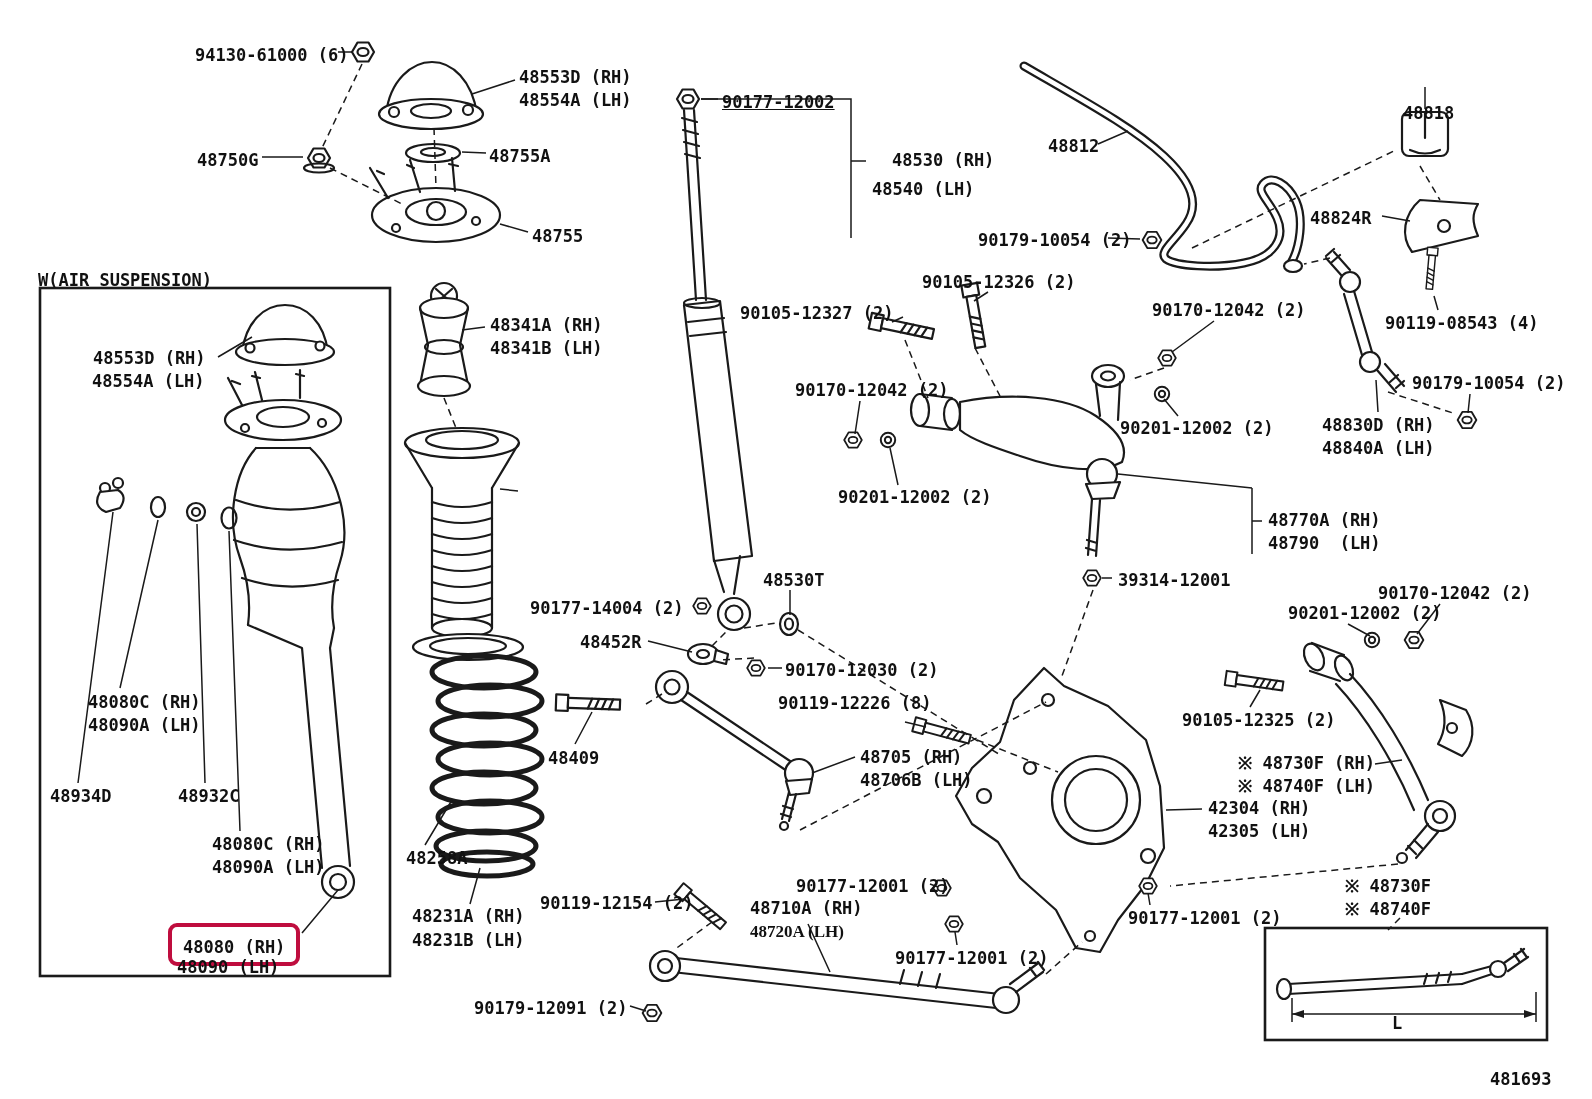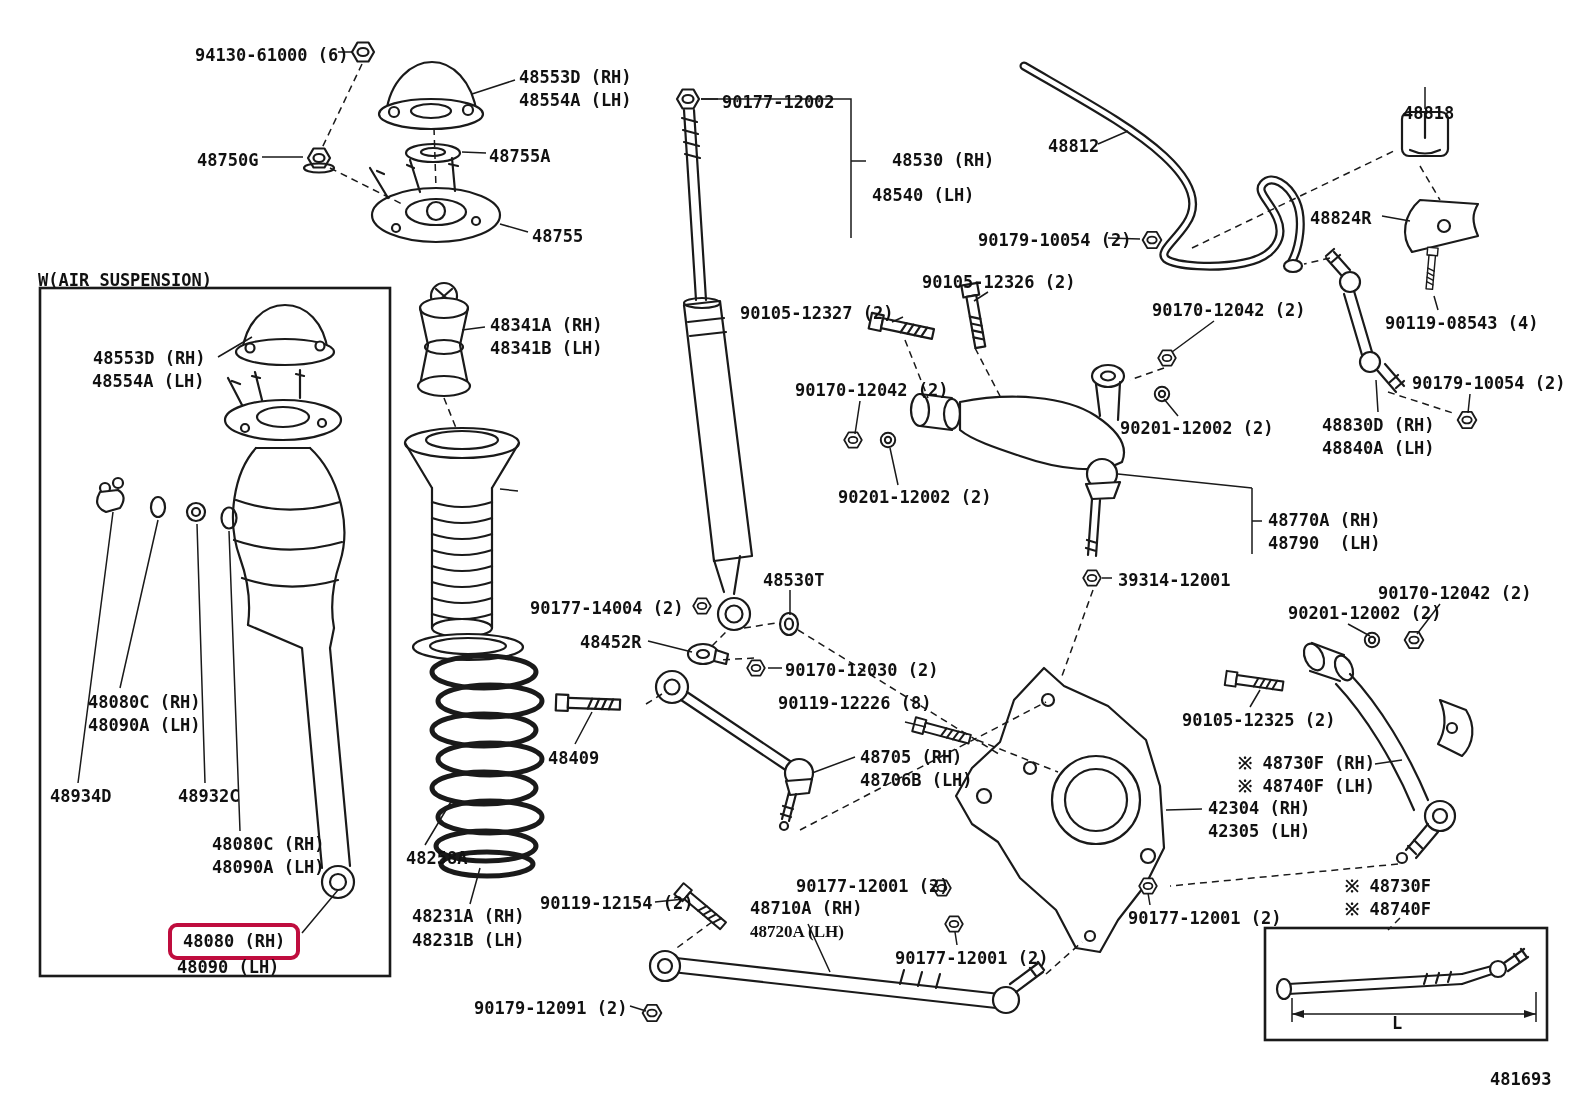--- a/index.html
+++ b/index.html
@@ -3,21 +3,21 @@
 <meta charset="utf-8">
 <style>
   html,body{margin:0;padding:0;background:#ffffff;}
   #canvas{position:relative;width:1592px;height:1099px;background:#fff;overflow:hidden;
           font-family:"DejaVu Sans Mono", monospace;}
   #art{position:absolute;left:0;top:0;}
   #label-layer{position:absolute;left:0;top:0;width:100%;height:100%;pointer-events:none;}
   .part-label{position:absolute;font:700 17px/23px "DejaVu Sans Mono", monospace;
               color:#111;white-space:pre;}
   .part-label.highlight{border:4px solid var(--hl,#bf0d3e);border-radius:9px;
-                        padding:3px 11px 3px 11px;margin-left:-13px;margin-top:-6px;}
+                        padding:9px 11px 3px 11px;margin-left:-13px;margin-top:-6px;}
   
   .s{fill:none;stroke:#1a1a1a;stroke-width:2.2;stroke-linecap:round;stroke-linejoin:round;}
   .f{fill:#ffffff;stroke:#1a1a1a;stroke-width:2.2;stroke-linejoin:round;}
   .s5{fill:none;stroke:#1a1a1a;stroke-width:5;stroke-linecap:round;}
   .lead{fill:none;stroke:#1a1a1a;stroke-width:1.5;}
   .dash{fill:none;stroke:#1a1a1a;stroke-width:1.5;stroke-dasharray:7 5;}
   .bar{fill:none;stroke:#1a1a1a;stroke-width:9;stroke-linecap:round;}
   .barin{fill:none;stroke:#ffffff;stroke-width:4.5;stroke-linecap:round;}
   .box{fill:none;stroke:#1a1a1a;stroke-width:2.6;}
 </style>
@@ -269,23 +269,23 @@
       <div class="part-label" style="left: 519px; top: 66px;">48553D (RH)</div>
       <div class="part-label" style="left: 519px; top: 89px;">48554A (LH)</div>
       <div class="part-label" style="left: 197px; top: 149px;">48750G</div>
       <div class="part-label" style="left: 489px; top: 145px;">48755A</div>
       <div class="part-label" style="left: 532px; top: 225px;">48755</div>
       <div class="part-label" style="left: 38px; top: 269px;">W(AIR SUSPENSION)</div>
       <div class="part-label" style="left: 93px; top: 347px;">48553D (RH)</div>
       <div class="part-label" style="left: 92px; top: 370px;">48554A (LH)</div>
       <div class="part-label" style="left: 490px; top: 314px;">48341A (RH)</div>
       <div class="part-label" style="left: 490px; top: 337px;">48341B (LH)</div>
-      <div class="part-label" style="left: 722px; top: 91px;">90177-12002</div>
+      <div class="part-label" style="left: 722px; top: 91px; text-decoration: underline;">90177-12002</div>
       <div class="part-label" style="left: 892px; top: 149px;">48530 (RH)</div>
-      <div class="part-label" style="left: 872px; top: 184px;">48540 (LH)</div>
+      <div class="part-label" style="left: 872px; top: 178px;">48540 (LH)</div>
       <div class="part-label" style="left: 1048px; top: 135px;">48812</div>
       <div class="part-label" style="left: 1403px; top: 65px; margin-top: 37px;">48818</div>
       <div class="part-label" style="left: 1310px; top: 207px;">48824R</div>
       <div class="part-label" style="left: 978px; top: 229px;">90179-10054 (2)</div>
       <div class="part-label" style="left: 922px; top: 271px;">90105-12326 (2)</div>
       <div class="part-label" style="left: 740px; top: 302px;">90105-12327 (2)</div>
       <div class="part-label" style="left: 1152px; top: 299px;">90170-12042 (2)</div>
       <div class="part-label" style="left: 1385px; top: 312px;">90119-08543 (4)</div>
       <div class="part-label" style="left: 795px; top: 379px;">90170-12042 (2)</div>
       <div class="part-label" style="left: 1120px; top: 417px;">90201-12002 (2)</div>

